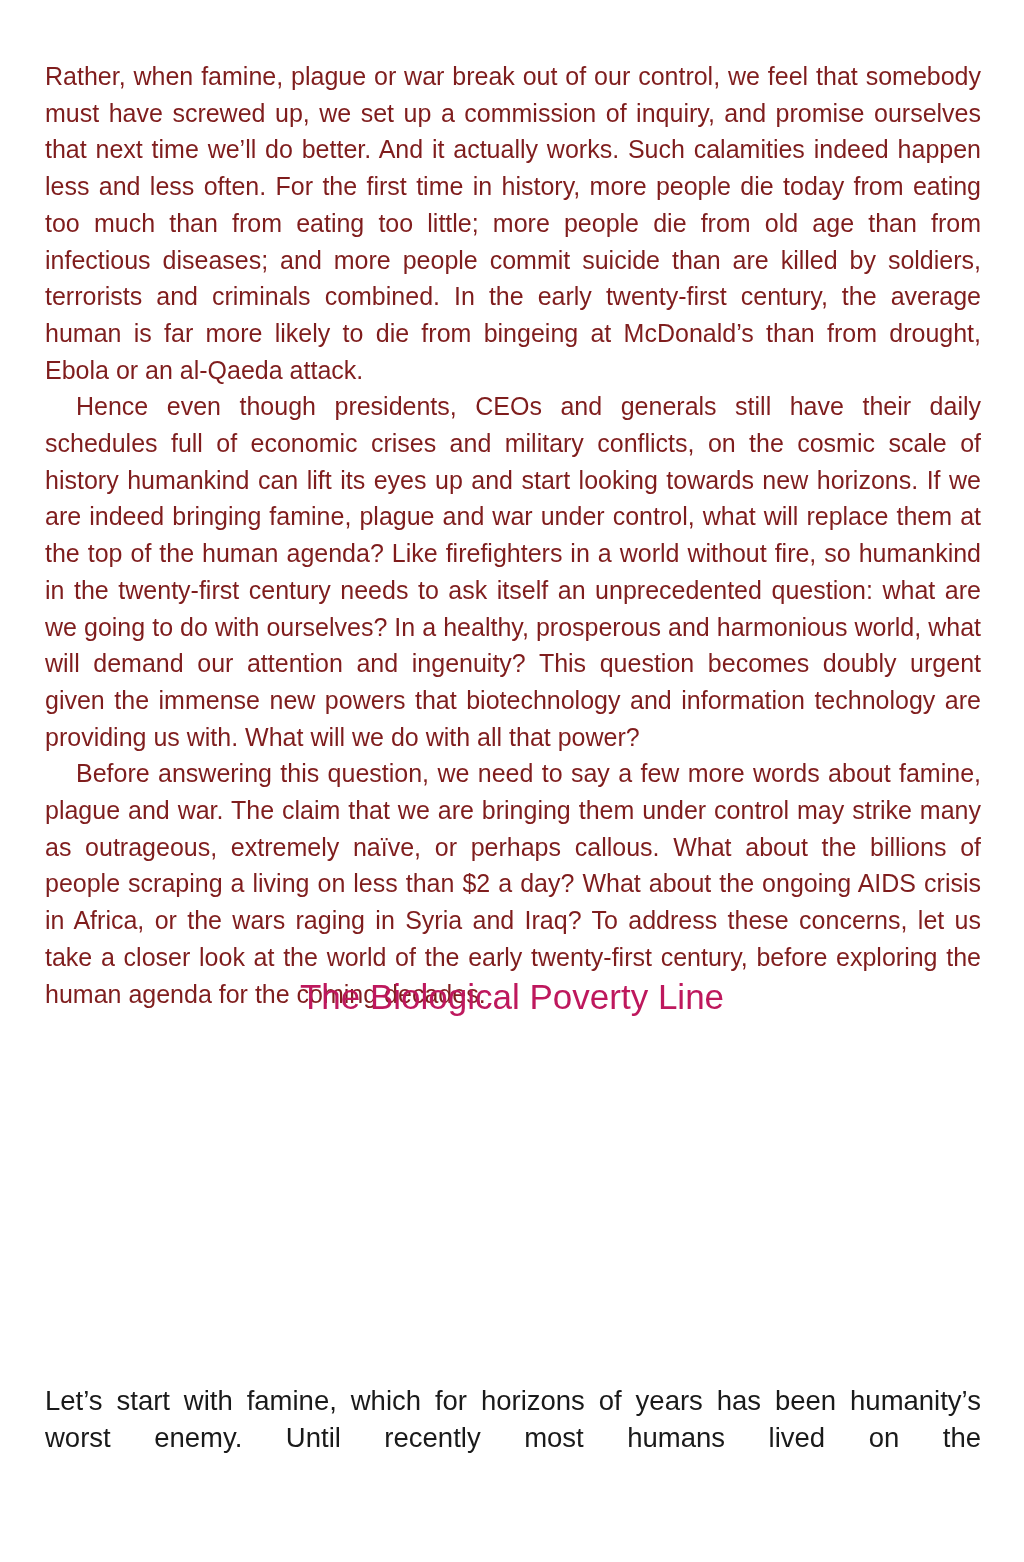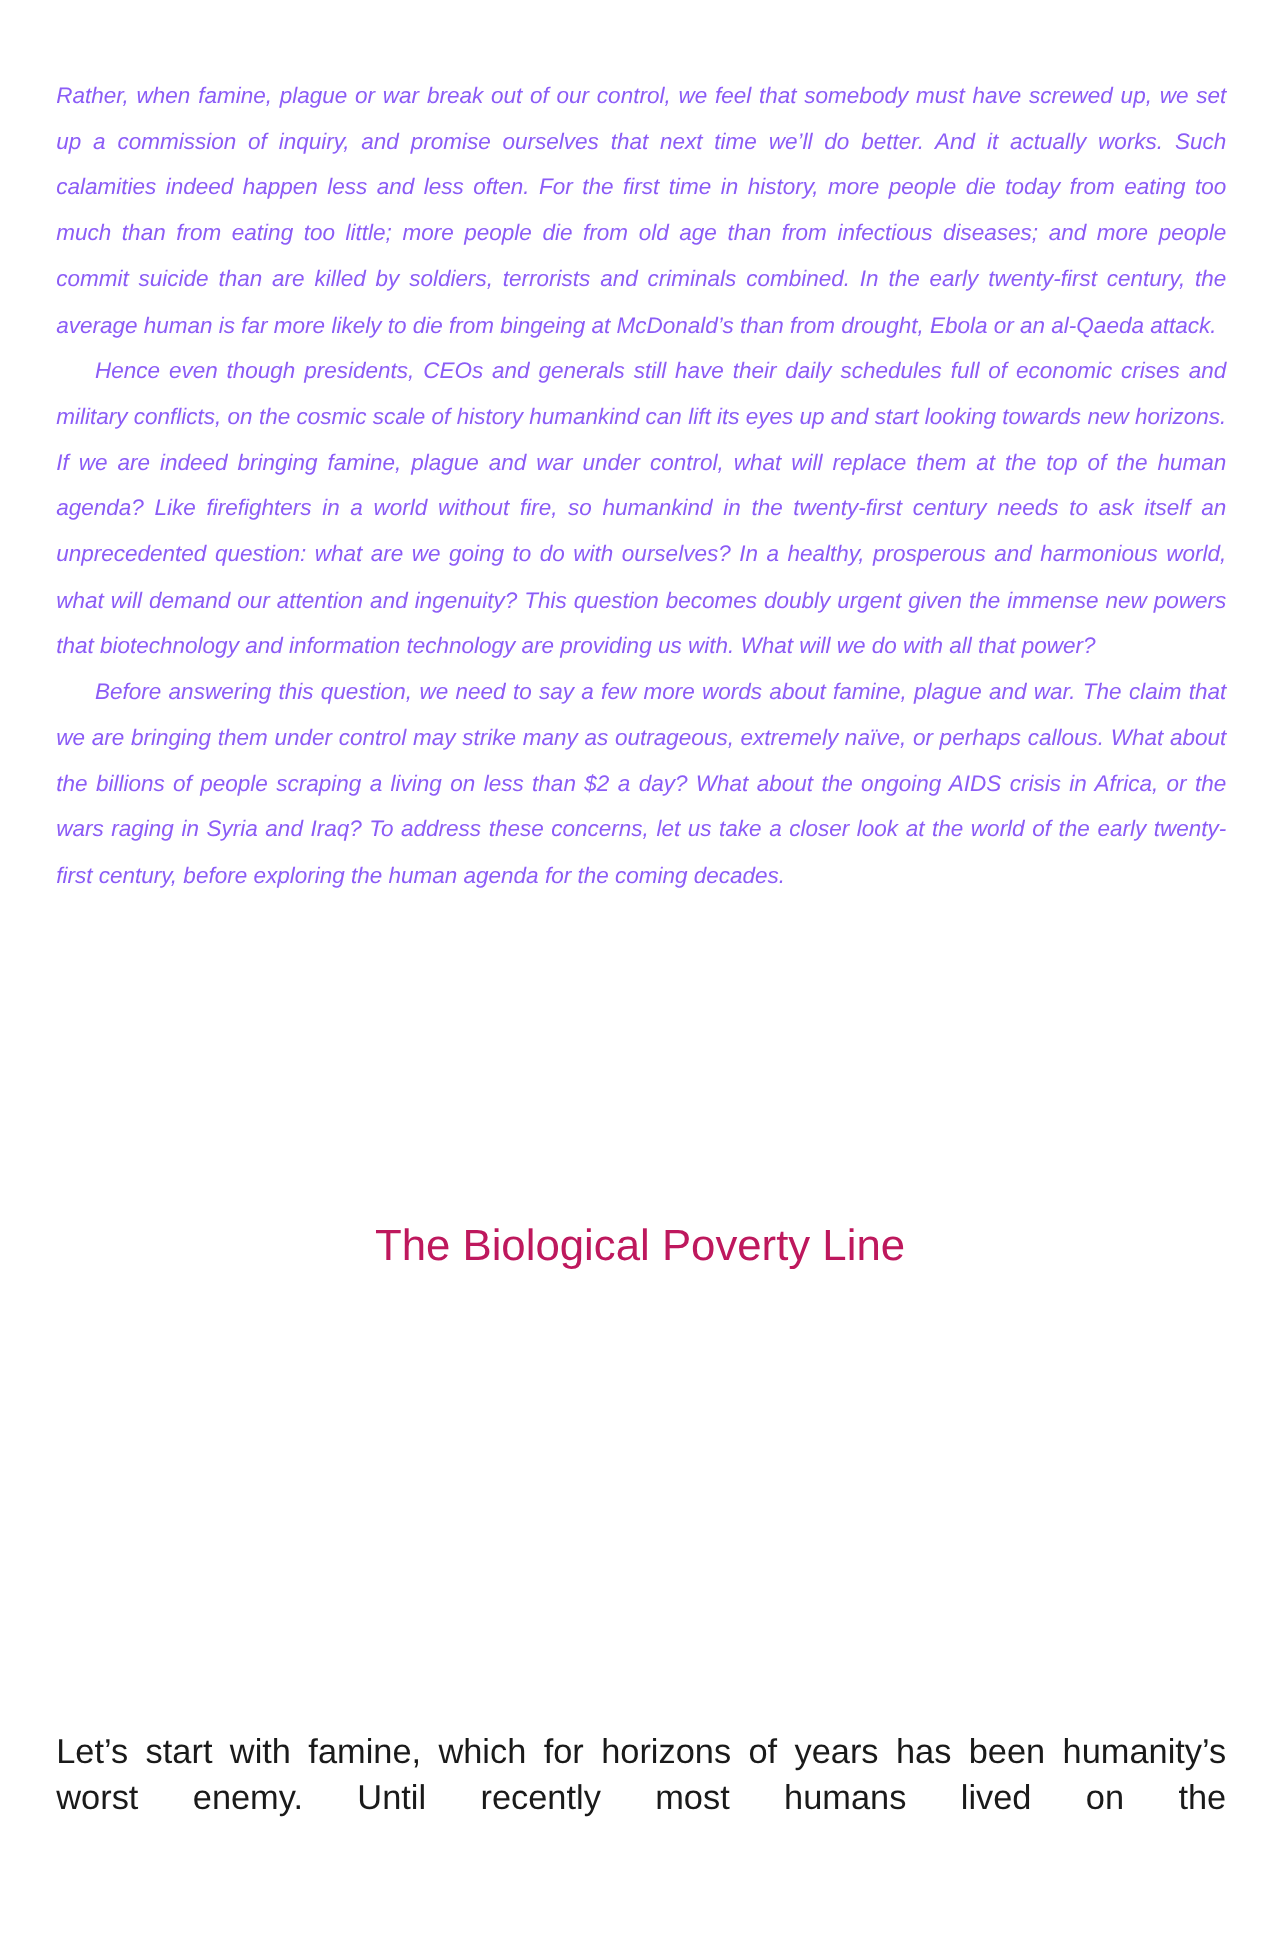--- a/index.html
+++ b/index.html
@@ -1,22 +1,21 @@
 <!DOCTYPE html>
 <html><head>
 <meta charset="utf-8">
 <style>
   html, body { margin: 0; padding: 0; background: #ffffff; }
   body { width: 1024px; height: 1562px; overflow: hidden; position: relative; }
   .page {
     position: absolute; left: 45px; top: 58px; width: 936px;
     font-family: "Liberation Sans", sans-serif;
-    font-size: 18px; line-height: 36.7px; color: #8b5cf6;
+    font-size: 25px; line-height: 36.7px; color: #7f1d1d;
     text-align: justify;
-    font-style: italic;
   }
   .page p { margin: 0; text-align: justify; }
   .page p.indent { text-indent: 31px; }
   .heading {
     position: absolute; left: 0; width: 1024px; top: 975px;
     text-align: center; margin: 0;
     font-family: "Liberation Sans", sans-serif; font-weight: normal;
     font-size: 35px; line-height: 44px; color: #be185d;
   }
   .section2 {

